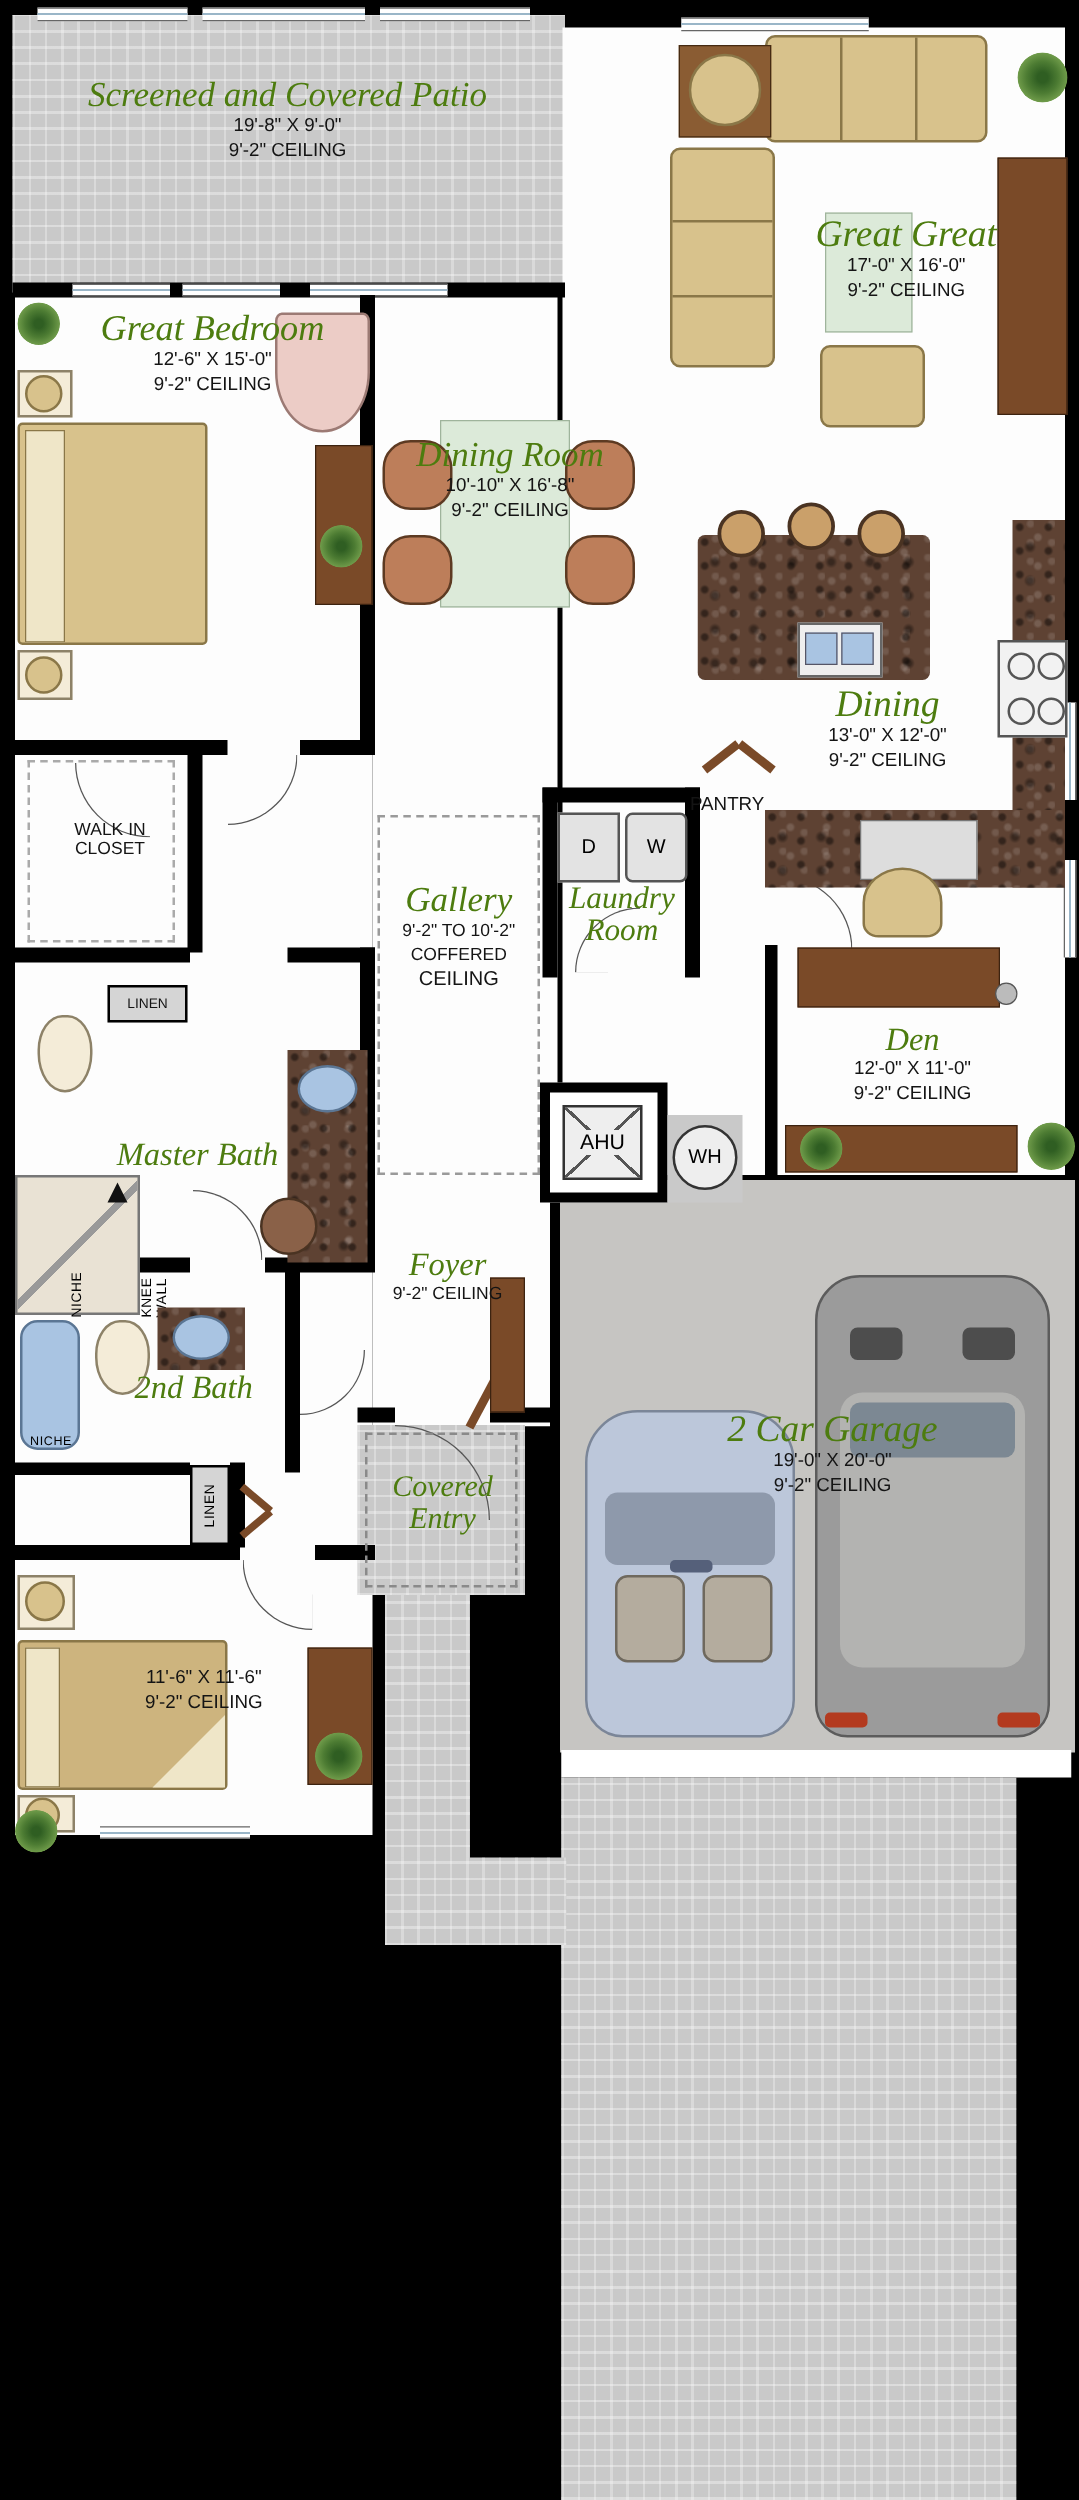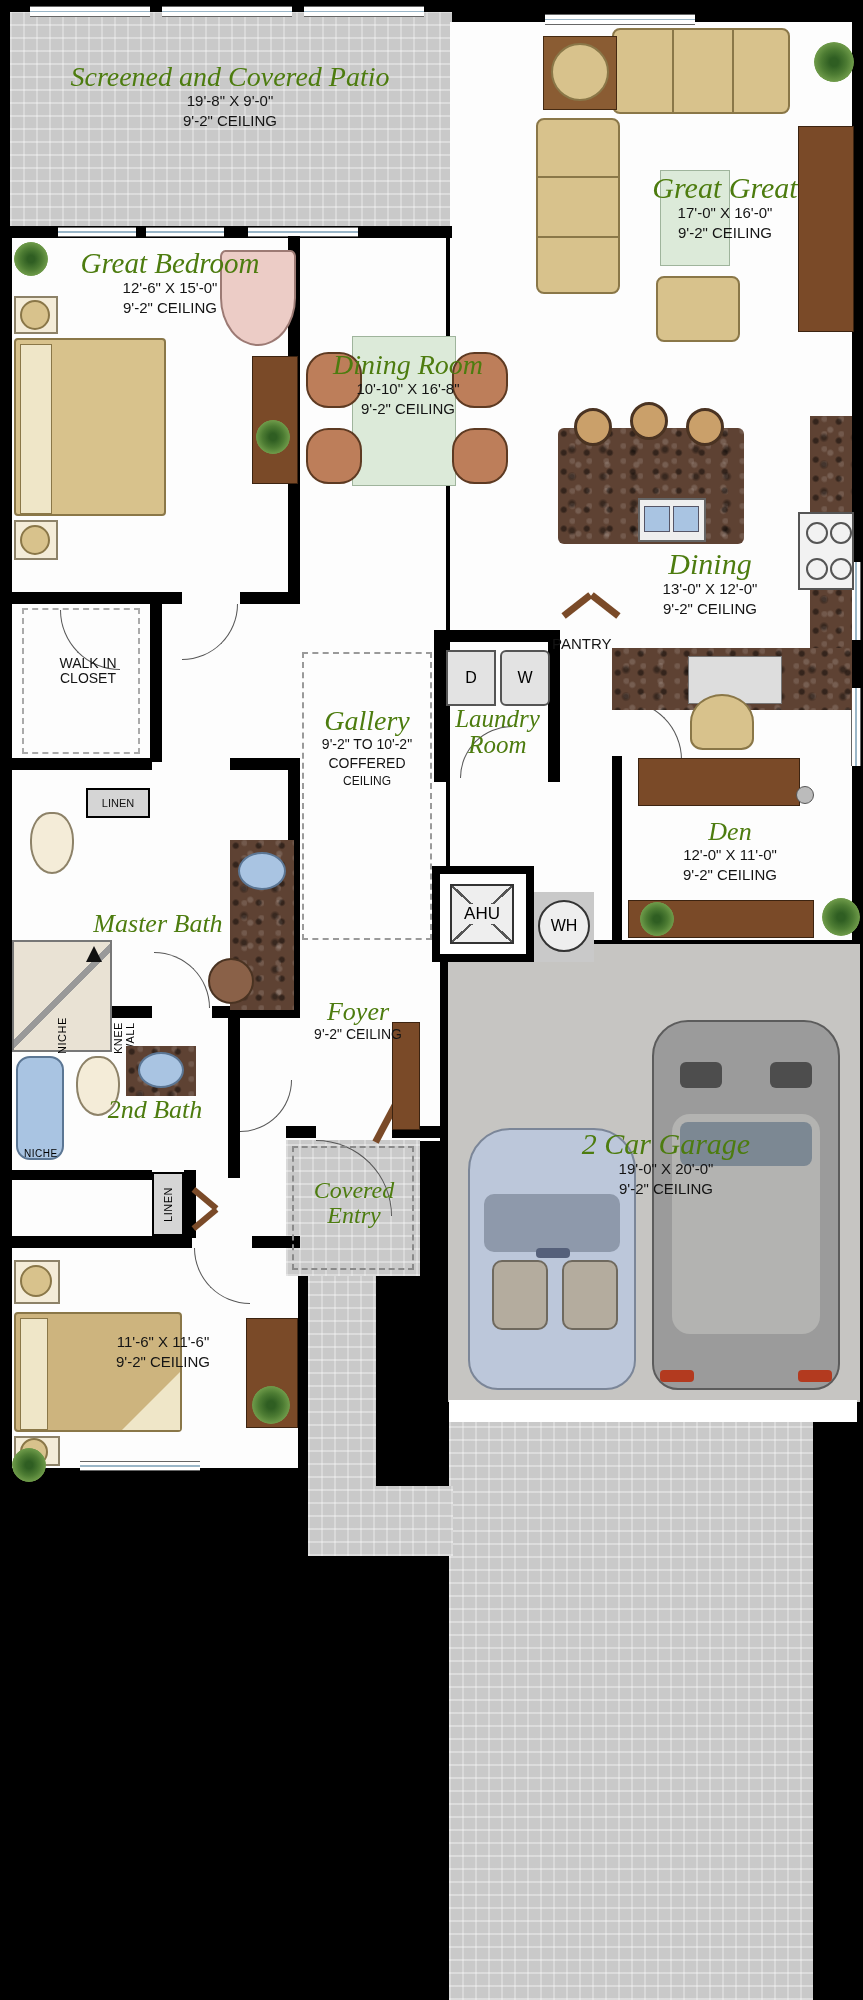--- a/index.html
+++ b/index.html
@@ -196,21 +196,21 @@
     </div>
   <div class="abs" style="left:430px;top:706px;width:135px;">
     <div class="rname" style="font-size:25px;">Laundry Room</div>
   </div>
 
   <div class="abs dashed" style="left:302px;top:652px;width:130px;height:288px;"></div>
   <div class="abs" style="left:296px;top:706px;width:142px;">
     <div class="rname" style="font-size:28px;">Gallery</div>
     <div class="rdims" style="font-size:14px;">9'-2" TO 10'-2"</div>
     <div class="rdims" style="font-size:14px;">COFFERED</div>
-    <div class="rdims" style="font-size:12px;">CEILING</div>
+    <div class="rdims" style="font-size:16px;">CEILING</div>
   </div>
 
   <div class="abs dashed" style="left:22px;top:608px;width:118px;height:146px;border-color:#aaa;"></div>
   <div class="abs slabel" style="left:38px;top:656px;width:100px;font-size:14px;text-align:center;">WALK IN CLOSET</div>
   <div class="abs ctr" style="left:86px;top:788px;width:64px;height:30px;background:#d5d5d5;border:2px solid #000;box-sizing:border-box;">
     <span class="slabel" style="font-size:11px;">LINEN</span>
   </div>
 
   <div class="abs cream" style="left:30px;top:812px;width:44px;height:62px;border-radius:45% 45% 50% 50%;"></div>
   <div class="abs granite" style="left:230px;top:840px;width:64px;height:170px;"></div>

